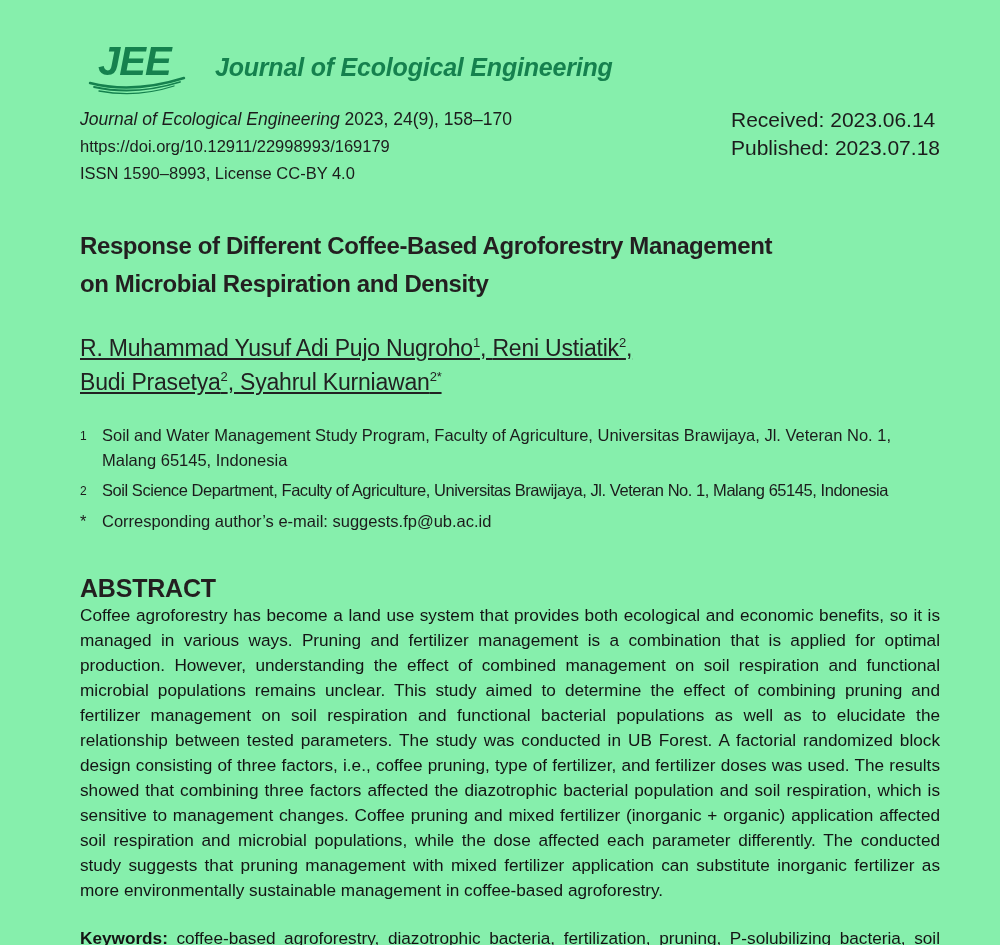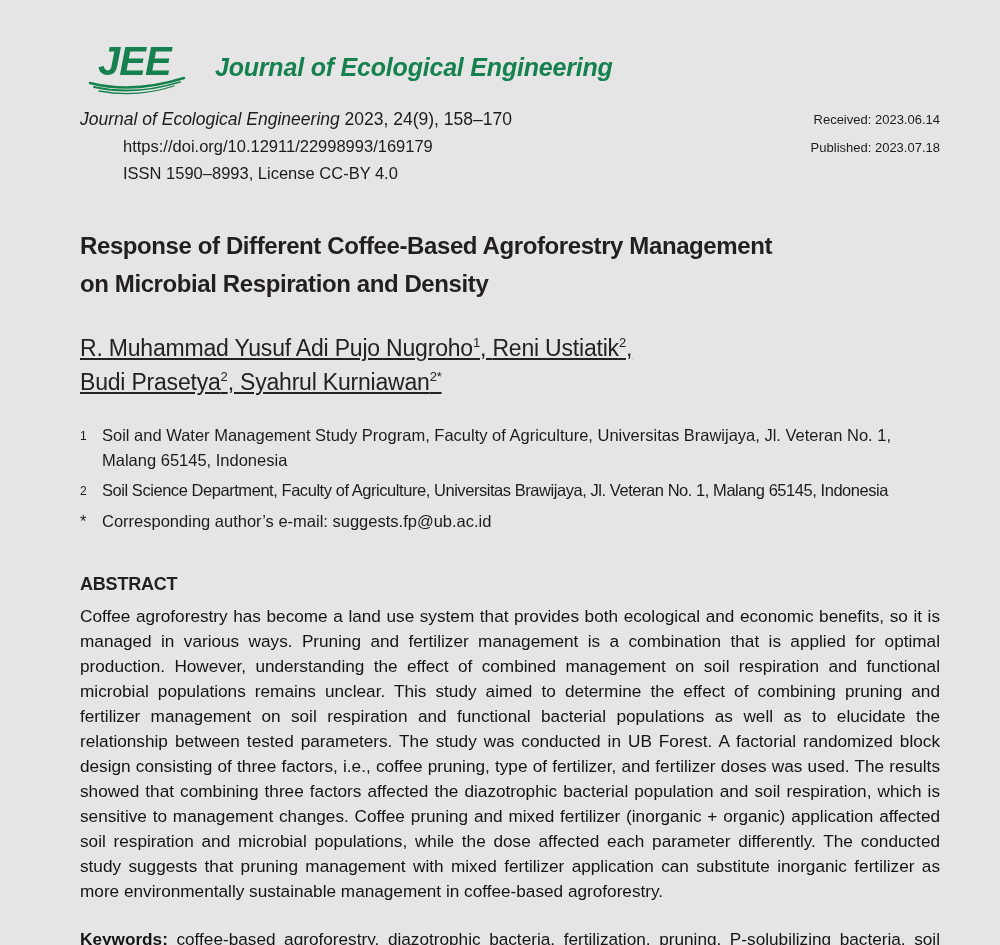--- a/index.html
+++ b/index.html
@@ -1,21 +1,21 @@
 <!DOCTYPE html>
 <html><head>
 <meta charset="utf-8">
 <style>
   * { margin: 0; padding: 0; box-sizing: border-box; }
   html, body { background: #ffffff; }
   .page {
     position: relative;
     width: 1000px;
     height: 945px;
-    background: #e5e5e5;
+    background: #86efac;
     font-family: "Liberation Sans", sans-serif;
     color: #1f1f1f;
     padding: 38px 60px 0 80px;
     overflow: hidden;
   }
 
   
   .logo-row {
     display: flex;
     align-items: flex-end;
@@ -50,22 +50,22 @@
   
   .meta-row {
     display: flex;
     justify-content: space-between;
     align-items: flex-start;
     margin-top: 6px;
   }
   .citation-block { font-size: 16px; line-height: 27px; color: #1c1c1c; }
   .citation-line { font-size: 17.5px; }
   .citation-line .jname { font-style: italic; }
-  .doi-line, .issn-line { font-size: 16.5px; margin-left: 43px; }
-  .dates-block { text-align: right; font-size: 13px; line-height: 28px; color: #1c1c1c; }
+  .doi-line, .issn-line { font-size: 16.5px; }
+  .dates-block { text-align: left; font-size: 21px; line-height: 28px; color: #1c1c1c; }
 
   
   .article-title {
     margin-top: 40px;
     font-size: 24px;
     line-height: 38px;
     font-weight: 700;
     letter-spacing: -0.4px;
     color: #231f20;
   }
@@ -96,25 +96,24 @@
     font-size: 12px;
     padding-top: 1px;
   }
   .aff-marker.star { font-size: 16.5px; padding-top: 0; }
   .aff-text { flex: 1; }
   .aff-text.condensed { letter-spacing: -0.45px; white-space: nowrap; }
 
   
   .abstract-section { margin-top: 40px; }
   .abstract-heading {
-    font-size: 18px;
+    font-size: 25px;
     font-weight: 700;
     letter-spacing: -0.2px;
     color: #231f20;
-    margin-bottom: 9px;
   }
   .abstract-body {
     font-family: Liberation Sans, sans-serif;
     font-size: 17.2px;
     line-height: 25px;
     text-align: justify;
     color: #141414;
   }
 
   

